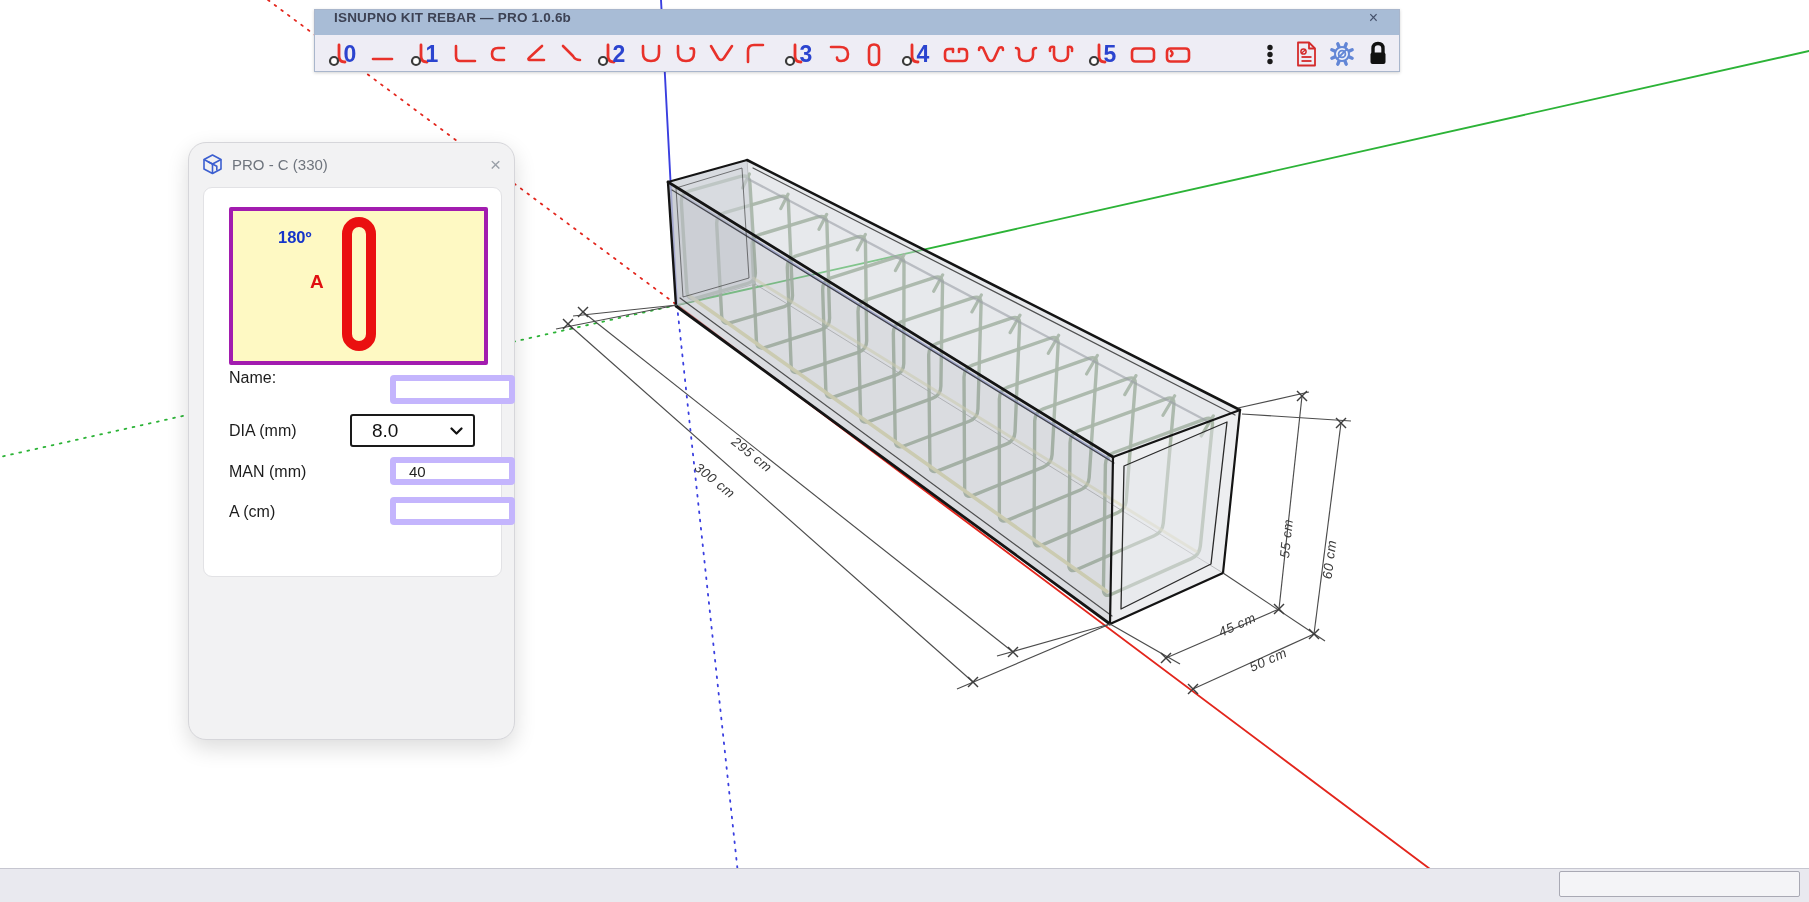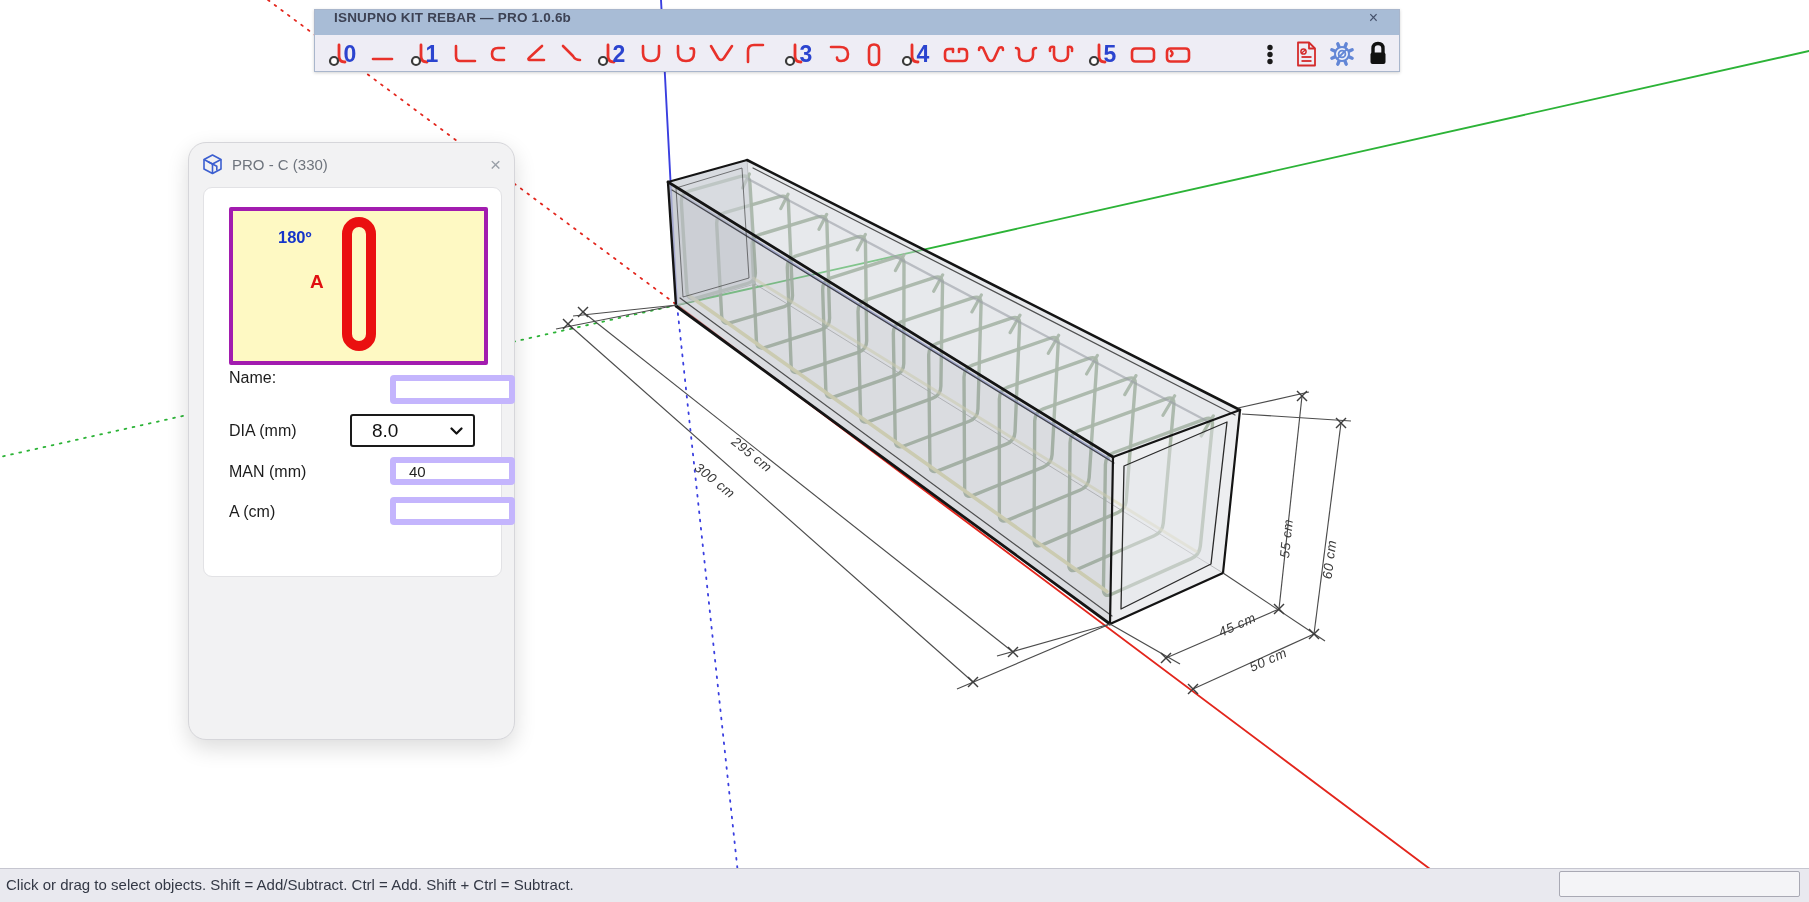--- a/index.html
+++ b/index.html
@@ -413,15 +413,14 @@
       </svg>
     </div>
     <span class="frow-label" style="top:275px">MAN (mm)</span>
     <input class="finput" style="top: 269px; height: 28px;" value="40">
     <span class="frow-label" style="top:315px">A (cm)</span>
     <input class="finput" style="top: 309px; height: 28px;" value="">
   </div>
 </div>
 
 <div class="statusbar">
-  <span class="msg">Click or drag to select objects. Shift = Add/Subtract. Ctrl = Add. Shift + Ctrl = Subtract.</span>
   <input class="measure" value="" style="">
 </div>
 
 </body></html>

